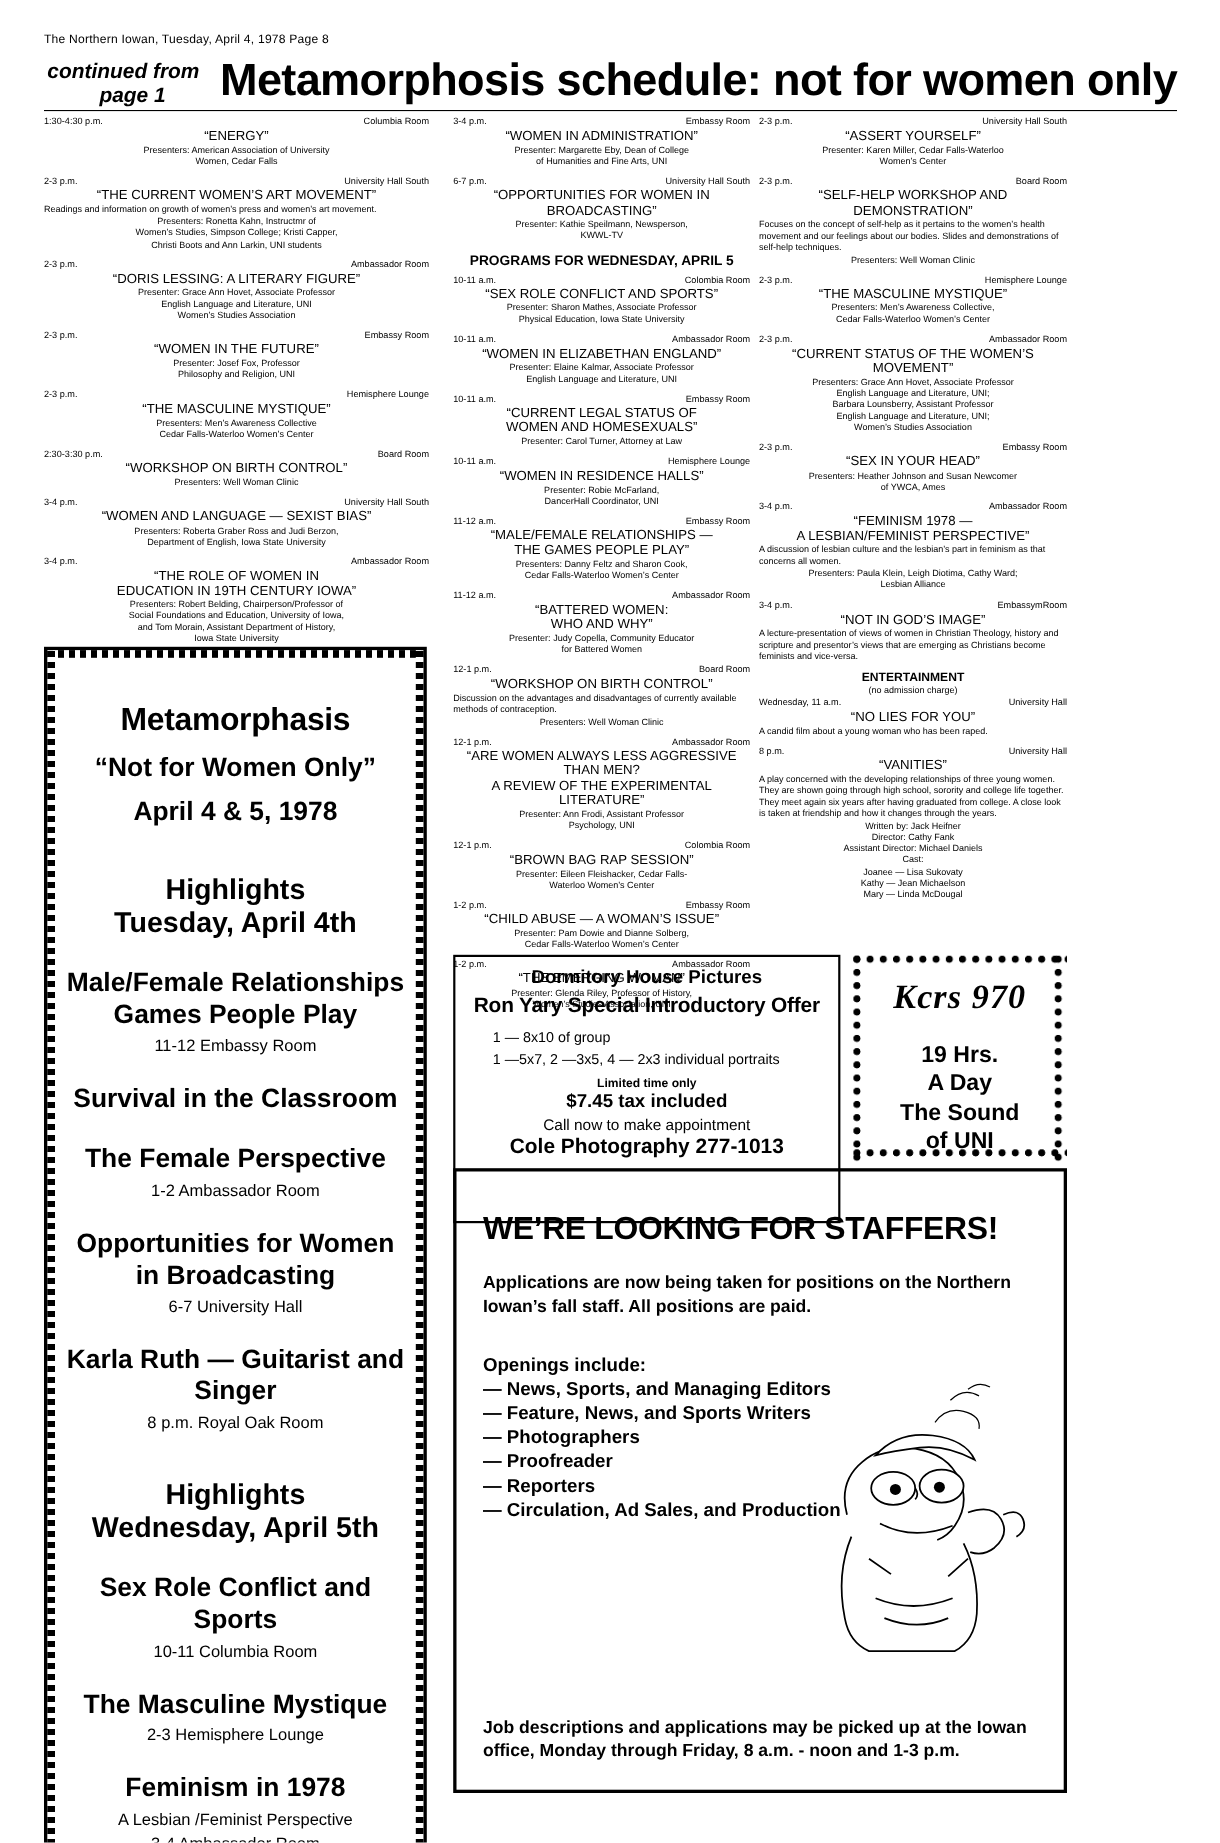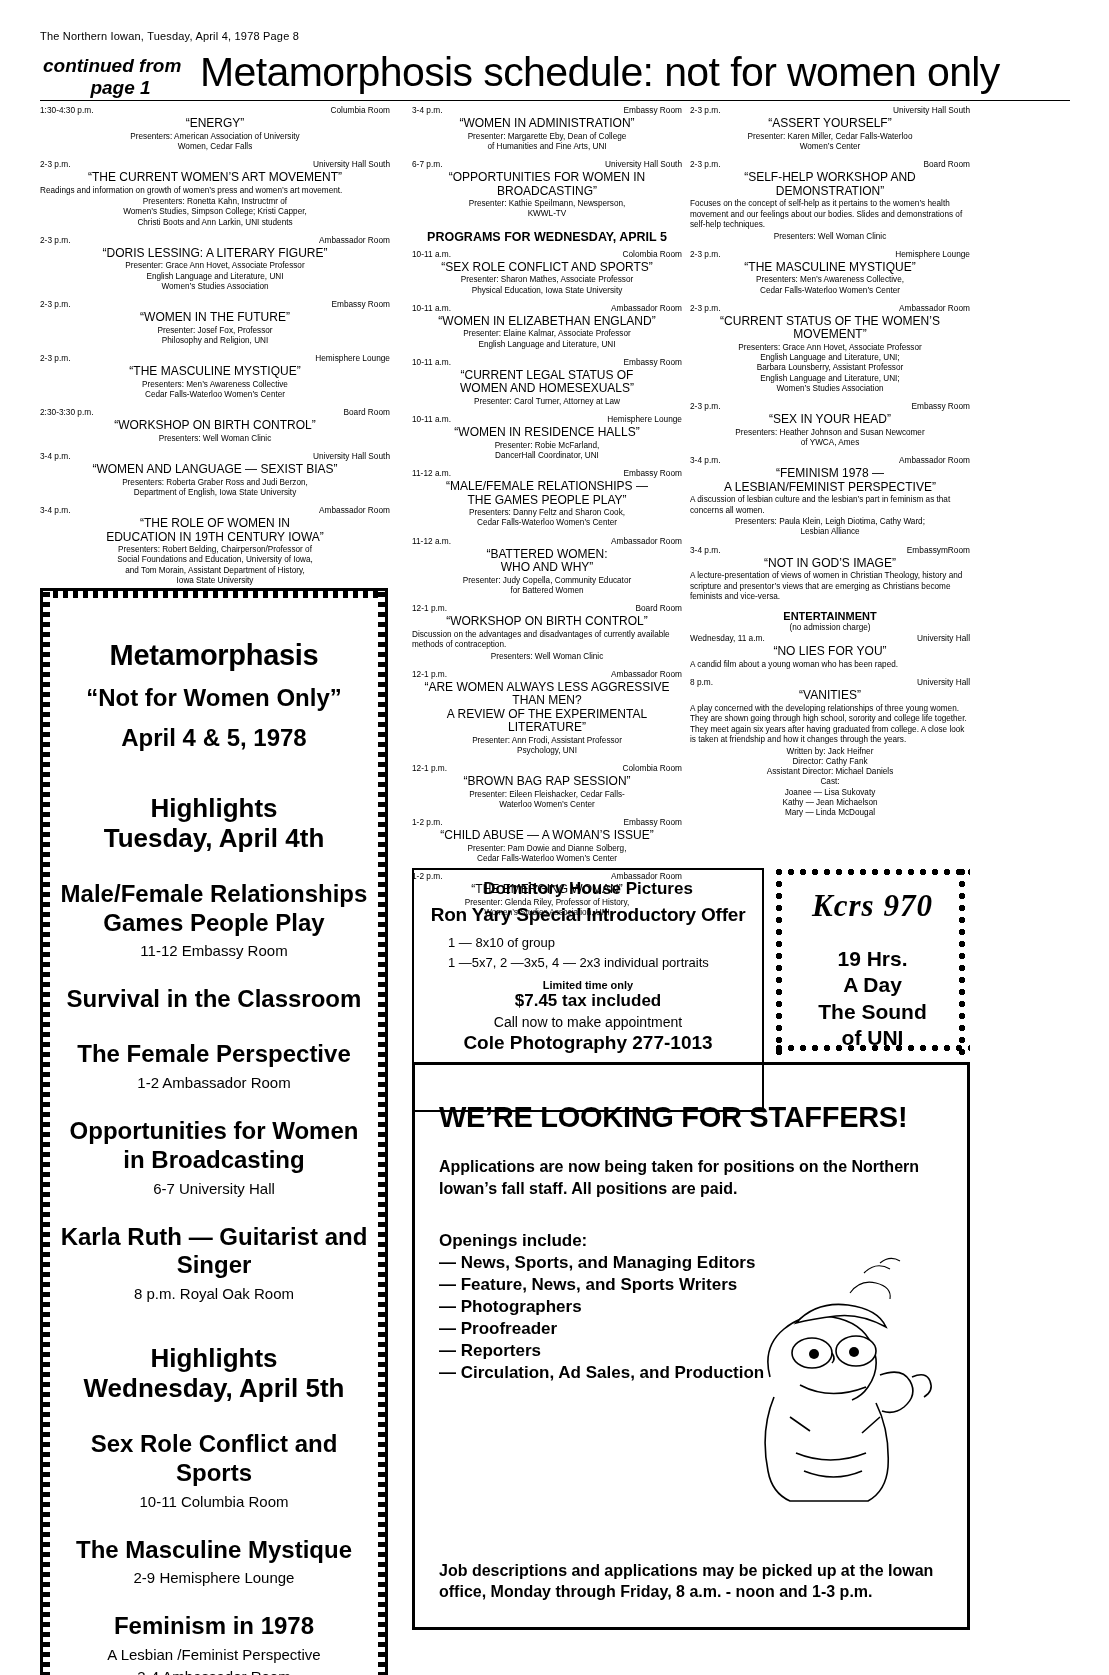--- a/index.html
+++ b/index.html
@@ -3,21 +3,21 @@
 <meta charset="utf-8">
 <style>
   html,body{margin:0;padding:0;background:#fff;}
   body{width:1109px;height:1675px;position:relative;font-family:"Liberation Sans",sans-serif;color:#000;-webkit-font-smoothing:none;}
   .page{position:relative;width:1109px;height:1675px;overflow:hidden;}
 
   
   .masthead{position:absolute;left:40px;top:30px;font-size:11px;letter-spacing:.2px;}
   .cont{position:absolute;left:43px;top:55px;width:155px;font-size:19px;font-weight:bold;font-style:italic;line-height:1.15;}
   .cont .l2{display:block;text-align:center;}
-  .headline{position:absolute;left:200px;top:52px;width:910px;font-size:41px;font-weight:normal;letter-spacing:-.6px;line-height:1;}
+  .headline{position:absolute;left:200px;top:52px;width:910px;font-size:41px;font-weight:bold;letter-spacing:-.6px;line-height:1;}
   .rule{position:absolute;background:#000;}
 
   
   .col{position:absolute;top:105px;font-size:8.3px;line-height:1.22;}
   .col1{left:40px;width:350px;}
   .col2{left:412px;width:270px;}
   .col3{left:690px;width:280px;}
 
   .ev{margin-bottom:7px;}
   .timeline{display:flex;justify-content:space-between;font-size:8.3px;}
@@ -360,21 +360,21 @@
         <div class="hl-item">The Female Perspective</div>
         <div class="hl-sub">1-2 Ambassador Room</div>
         <div class="hl-item">Opportunities for Women<br>in Broadcasting</div>
         <div class="hl-sub">6-7 University Hall</div>
         <div class="hl-item">Karla Ruth — Guitarist and Singer</div>
         <div class="hl-sub">8 p.m. Royal Oak Room</div>
         <div class="hl-h">Highlights<br>Wednesday, April 5th</div>
         <div class="hl-item">Sex Role Conflict and Sports</div>
         <div class="hl-sub">10-11 Columbia Room</div>
         <div class="hl-item">The Masculine Mystique</div>
-        <div class="hl-sub">2-9 Hemisphere Lounge</div>
+        <div class="hl-sub">2-3 Hemisphere Lounge</div>
         <div class="hl-item">Feminism in 1978</div>
         <div class="hl-sub">A Lesbian /Feminist Perspective</div>
         <div class="hl-sub">3-4 Ambassador Room</div>
         <div class="hl-item">Vanities</div>
         <div class="hl-sub">8 p.m. University Hall</div>
       </div>
   </div>
 
   <div class="dorm">
     <div class="d1">Dormitory House Pictures</div>

